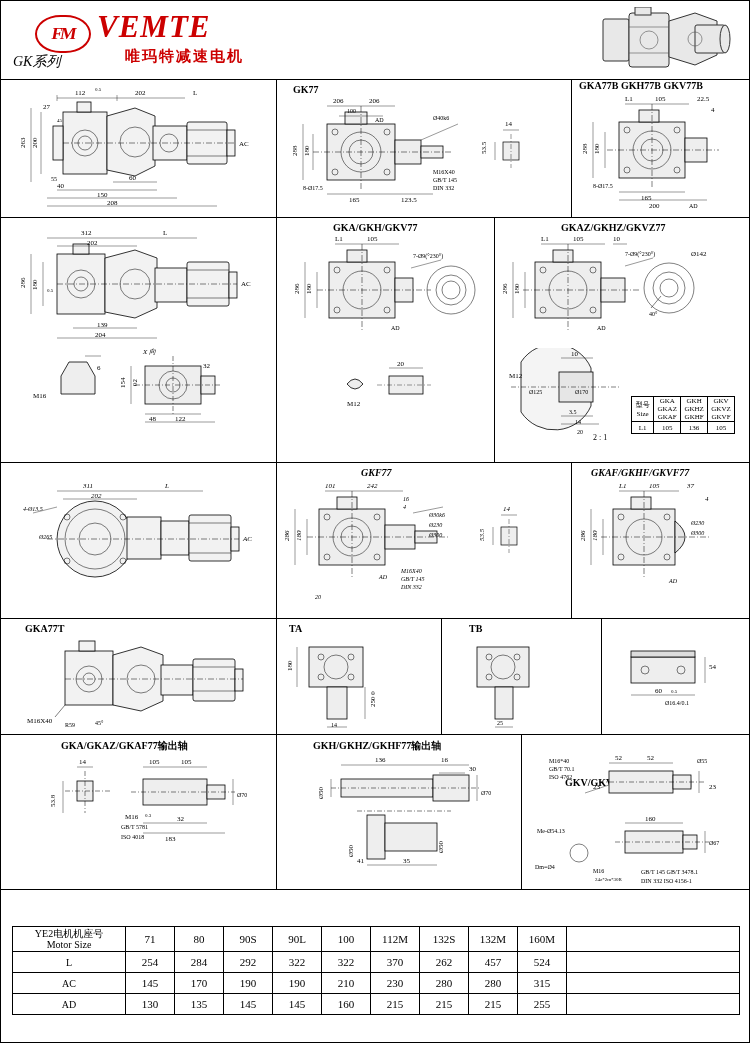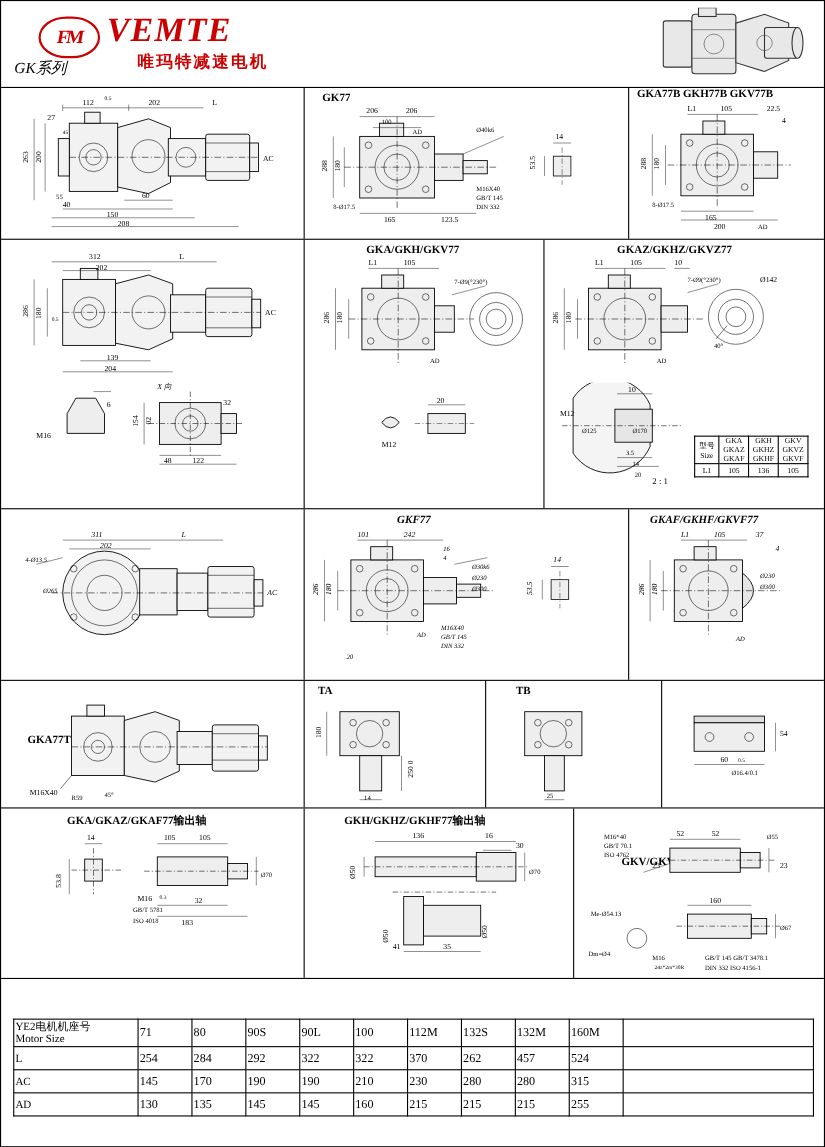--- a/index.html
+++ b/index.html
@@ -16,21 +16,21 @@
   .hdr-pic{position:absolute;right:18px;top:6px;width:132px;height:66px;}
   
   .band{position:relative;border-bottom:1px solid #000;box-sizing:border-box;}
   .vline{position:absolute;top:0;bottom:0;width:0;border-left:1px solid #000;}
   .lbl{position:absolute;font-family:"Liberation Serif",serif;font-size:10px;white-space:nowrap;}
   .lbl.b{font-weight:bold;}
   .mini{font-size:6px;}
   svg{display:block;}
   
   .mtable{position:absolute;left:11px;top:925px;width:728px;border-collapse:collapse;font-family:"Liberation Serif",serif;font-size:11px;}
-  .mtable td{border:1px solid #000;height:18px;}
+  .mtable td{border:1px solid #000;text-align:center;height:18px;}
   .mtable td.head{font-size:10px;line-height:11px;width:110px;}
   .mtable td.val{width:46px;}
   .mtable td.blank{border-left:1px solid #000;}
   
   .sizetbl{position:absolute;border-collapse:collapse;font-size:7px;font-family:"Liberation Serif",serif;}
   .sizetbl td{border:1px solid #000;text-align:center;padding:0 2px;height:11px;}
 </style>
 </head>
 <body>
 
@@ -555,21 +555,21 @@
         <text x="90" y="104" font-size="6">AD</text>
       </g>
     </svg>
   </div>
 
   <div class="band" style="height:116px;">
     <div class="vline" style="left:275px;"></div>
     <div class="vline" style="left:440px;"></div>
     <div class="vline" style="left:600px;"></div>
 
-    <div class="lbl b" style="left:24px;top:4px;margin-top:44px;">GKA77T</div>
+    <div class="lbl b" style="left:24px;top:4px;">GKA77T</div>
     <div class="lbl b" style="left:288px;top:4px;">TA</div>
     <div class="lbl b" style="left:468px;top:4px;">TB</div>
 
     <svg style="position:absolute;left:24px;top:14px;" width="240" height="98" viewBox="0 0 240 98">
       <g stroke="#000" fill="#f2f2f2" stroke-width="0.8">
         <rect x="40" y="18" width="48" height="54"></rect>
         <path d="M88 22 L116 14 L138 22 L138 68 L116 78 L88 72 Z"></path>
         <rect x="136" y="32" width="32" height="30"></rect>
         <rect x="168" y="26" width="42" height="42" rx="2"></rect>
         <rect x="210" y="36" width="8" height="22"></rect>

